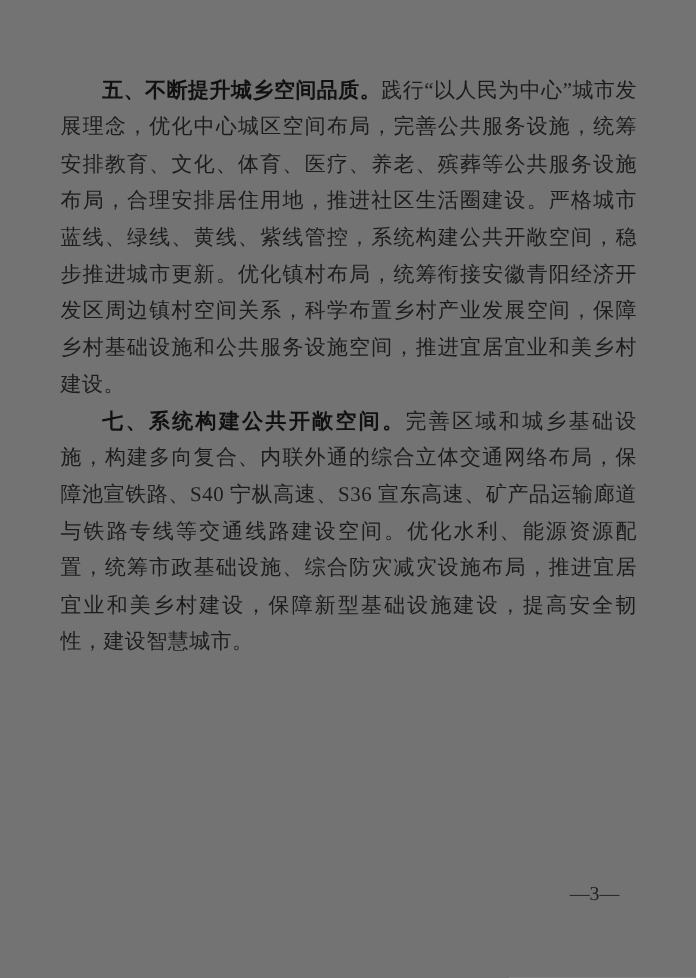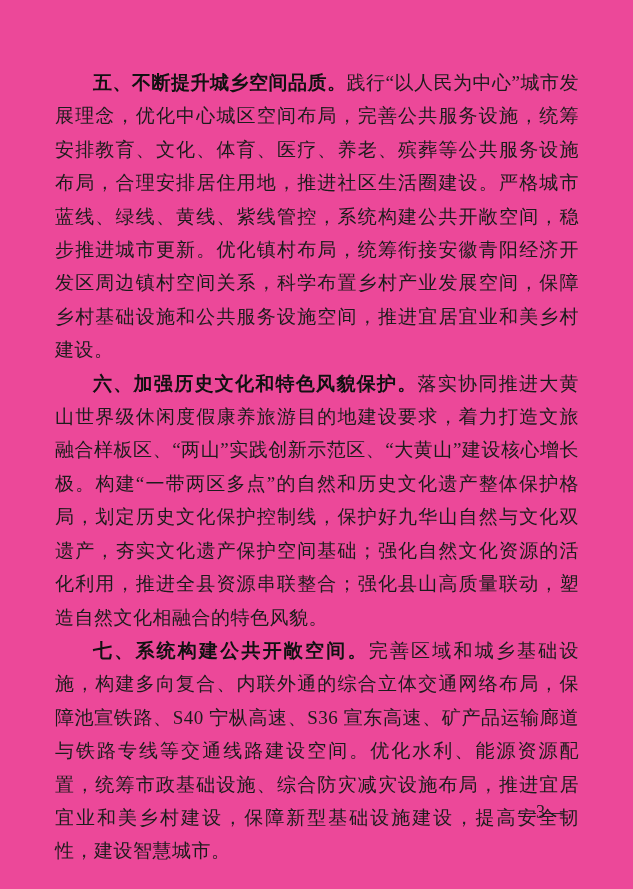--- a/index.html
+++ b/index.html
@@ -4,21 +4,21 @@
 <style>
   html, body {
     margin: 0;
     padding: 0;
     background: #ffffff;
   }
   .page {
     position: relative;
     width: 633px;
     height: 889px;
-    background: #ec4899;
+    background: #737373;
     color: #1c1c1c;
     overflow: hidden;
     font-family: "Liberation Serif", "DejaVu Serif", serif;
   }
   .doc-body {
     position: absolute;
     left: 55px;
     top: 66px;
     width: 524px;
     font-size: 19px;
@@ -54,21 +54,20 @@
 </style>
 </head>
 <body>
 
 <div class="page">
 
   <div class="doc-body">
 
     <p class="para"><span class="para-lead">五、不断提升城乡空间品质。</span><span class="para-text">践行“以人民为中心”城市发展理念，优化中心城区空间布局，完善公共服务设施，统筹安排教育、文化、体育、医疗、养老、殡葬等公共服务设施布局，合理安排居住用地，推进社区生活圈建设。严格城市蓝线、绿线、黄线、紫线管控，系统构建公共开敞空间，稳步推进城市更新。优化镇村布局，统筹衔接安徽青阳经济开发区周边镇村空间关系，科学布置乡村产业发展空间，保障乡村基础设施和公共服务设施空间，推进宜居宜业和美乡村建设。</span></p>
 
-    <p class="para"><span class="para-lead">六、加强历史文化和特色风貌保护。</span><span class="para-text">落实协同推进大黄山世界级休闲度假康养旅游目的地建设要求，着力打造文旅融合样板区、“两山”实践创新示范区、“大黄山”建设核心增长极。构建“一带两区多点”的自然和历史文化遗产整体保护格局，划定历史文化保护控制线，保护好九华山自然与文化双遗产，夯实文化遗产保护空间基础；强化自然文化资源的活化利用，推进全县资源串联整合；强化县山高质量联动，塑造自然文化相融合的特色风貌。</span></p>
 
     <p class="para"><span class="para-lead">七、系统构建公共开敞空间。</span><span class="para-text">完善区域和城乡基础设施，构建多向复合、内联外通的综合立体交通网络布局，保障池宣铁路、S40 宁枞高速、S36 宣东高速、矿产品运输廊道与铁路专线等交通线路建设空间。优化水利、能源资源配置，统筹市政基础设施、综合防灾减灾设施布局，推进宜居宜业和美乡村建设，保障新型基础设施建设，提高安全韧性，建设智慧城市。</span></p>
 
   </div>
 
   <div class="page-number">—3—</div>
 
 </div>
 
 </body></html>

